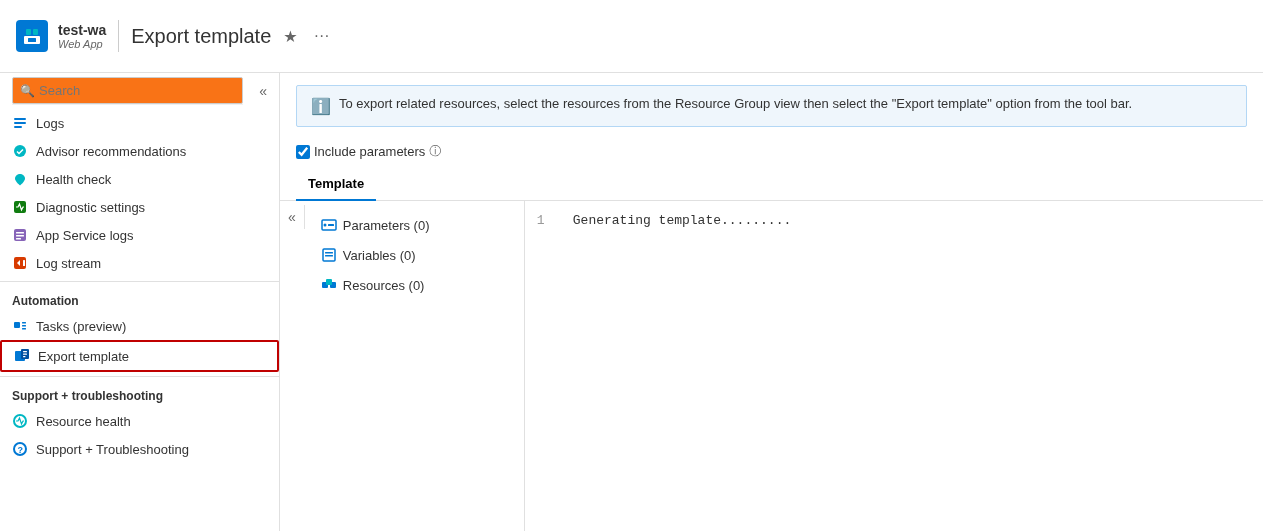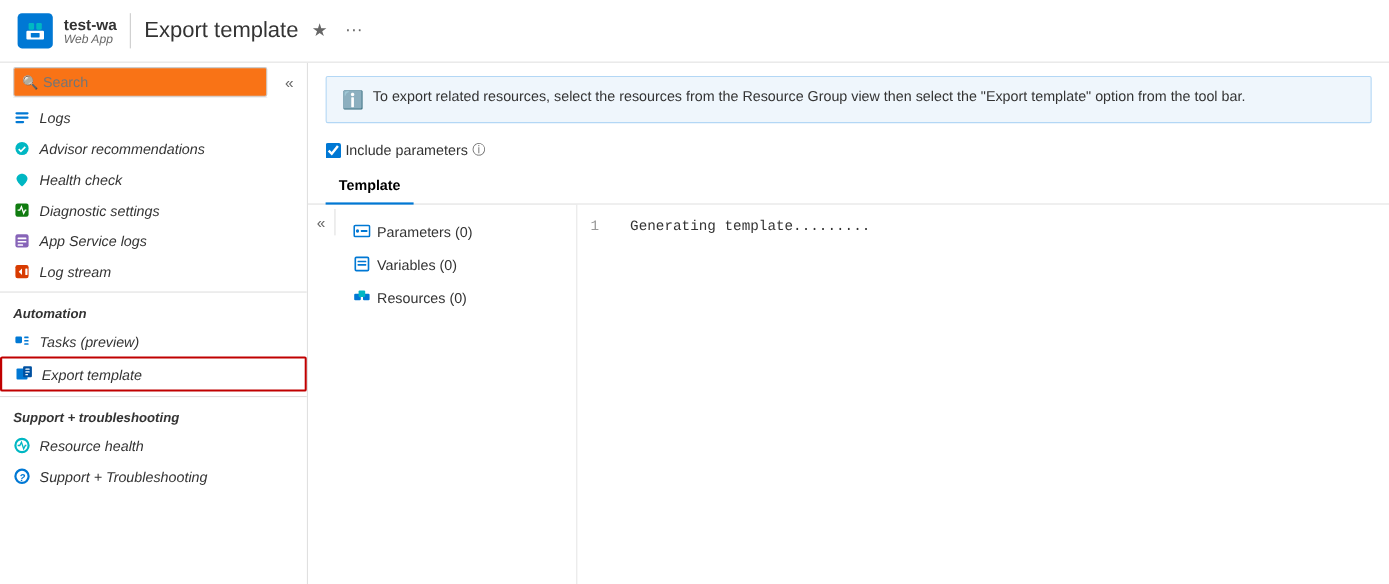--- a/index.html
+++ b/index.html
@@ -5,21 +5,21 @@
     * { box-sizing: border-box; margin: 0; padding: 0; }
     body { font-family: 'Segoe UI', Arial, sans-serif; font-size: 13px; color: #333; background: #fff; display: flex; flex-direction: column; height: 531px; overflow: hidden; }
     
     
     .header {
       display: flex;
       align-items: center;
       padding: 8px 16px;
       background: #fff;
       border-bottom: 1px solid #e0e0e0;
-      height: 57px;
+      height: 73px;
       flex-shrink: 0;
     }
     .header-icon {
       width: 32px; height: 32px;
       background: #0078d4;
       border-radius: 4px;
       display: flex; align-items: center; justify-content: center;
       margin-right: 10px;
       flex-shrink: 0;
     }
@@ -199,21 +199,20 @@
       gap: 16px;
     }
     .line-number { color: #999; min-width: 20px; }
     .line-content { color: #333; }
 
     
     .sidebar-scroll-area {
       flex: 1;
       overflow-y: auto;
       position: relative;
-      font-style: italic;
     }
   </style>
 </head>
 <body>
 
 <div class="header">
   <div class="header-icon">
     <svg viewBox="0 0 20 20" fill="none">
       <rect x="2" y="10" width="16" height="8" rx="1" fill="#fff"></rect>
       <rect x="4" y="3" width="5" height="6" rx="1" fill="#00b7c3"></rect>

